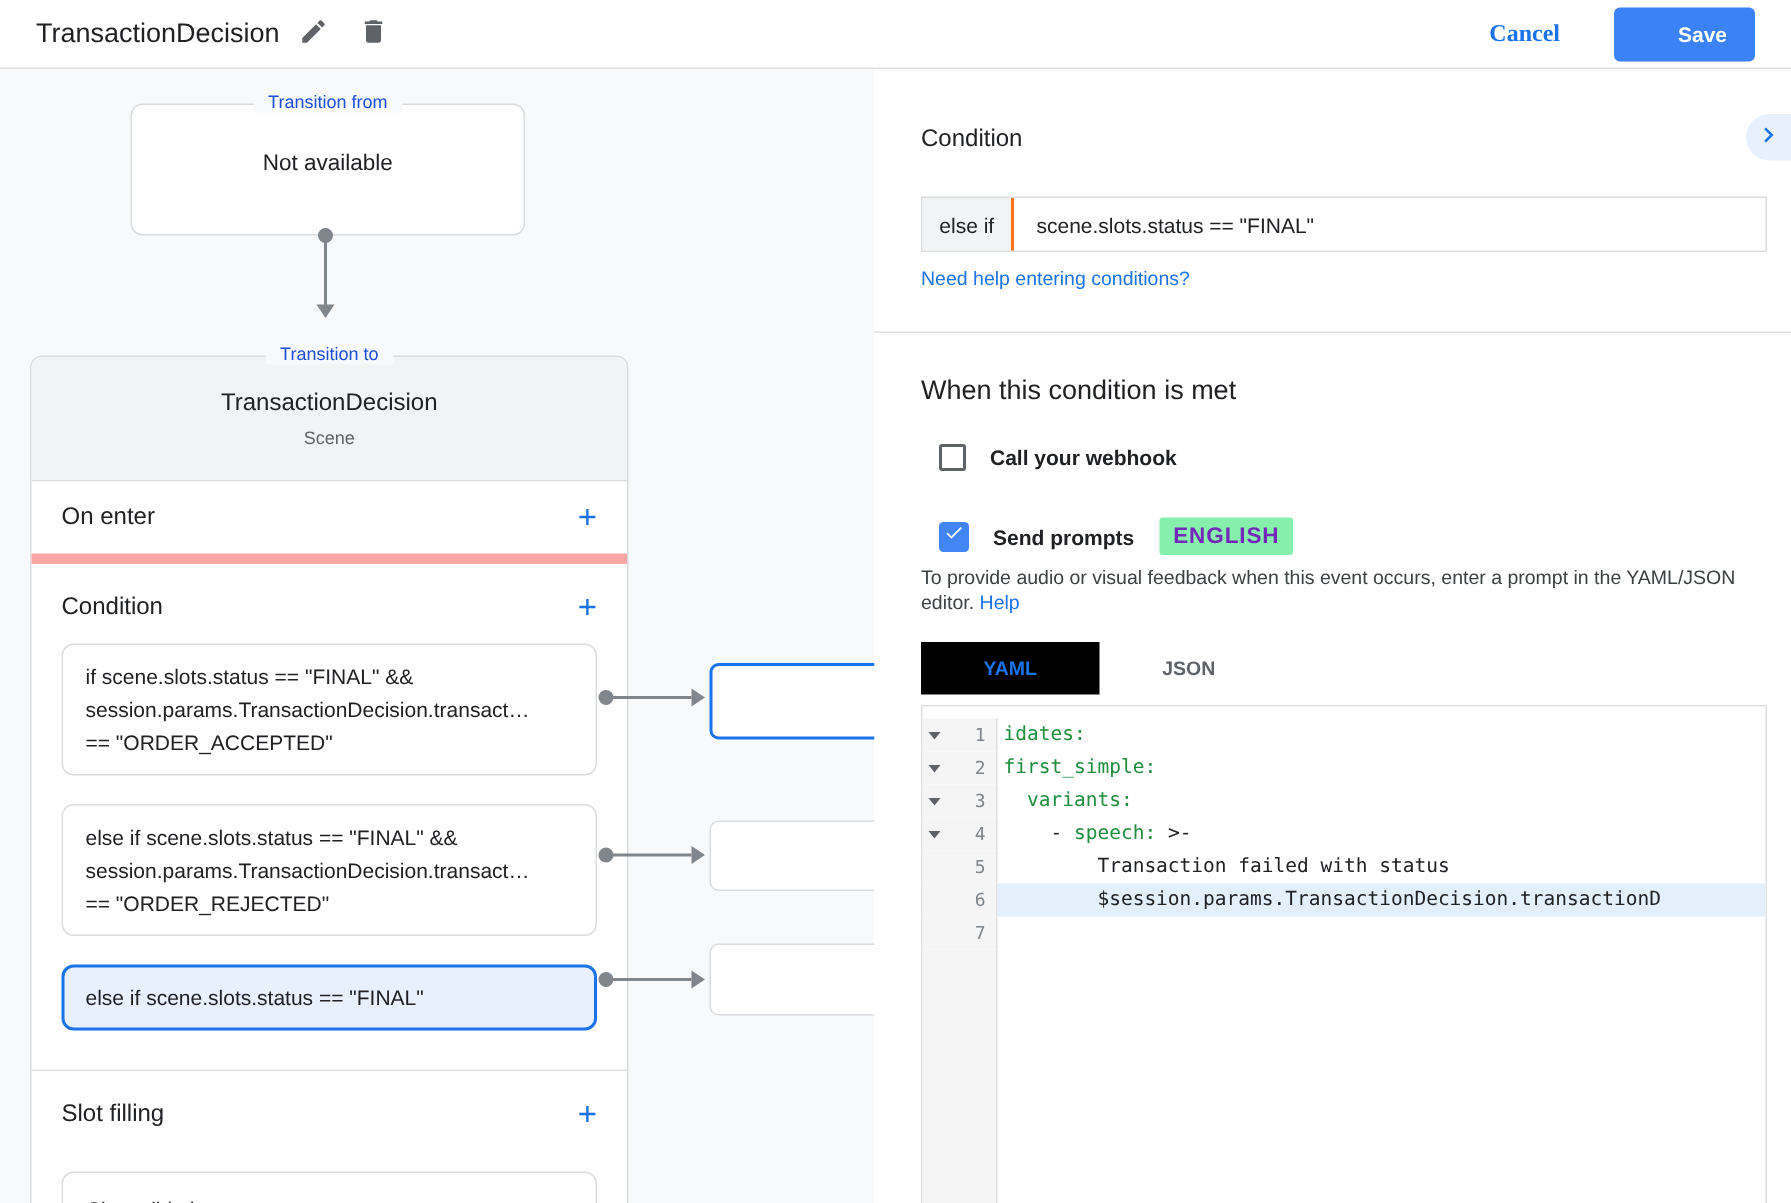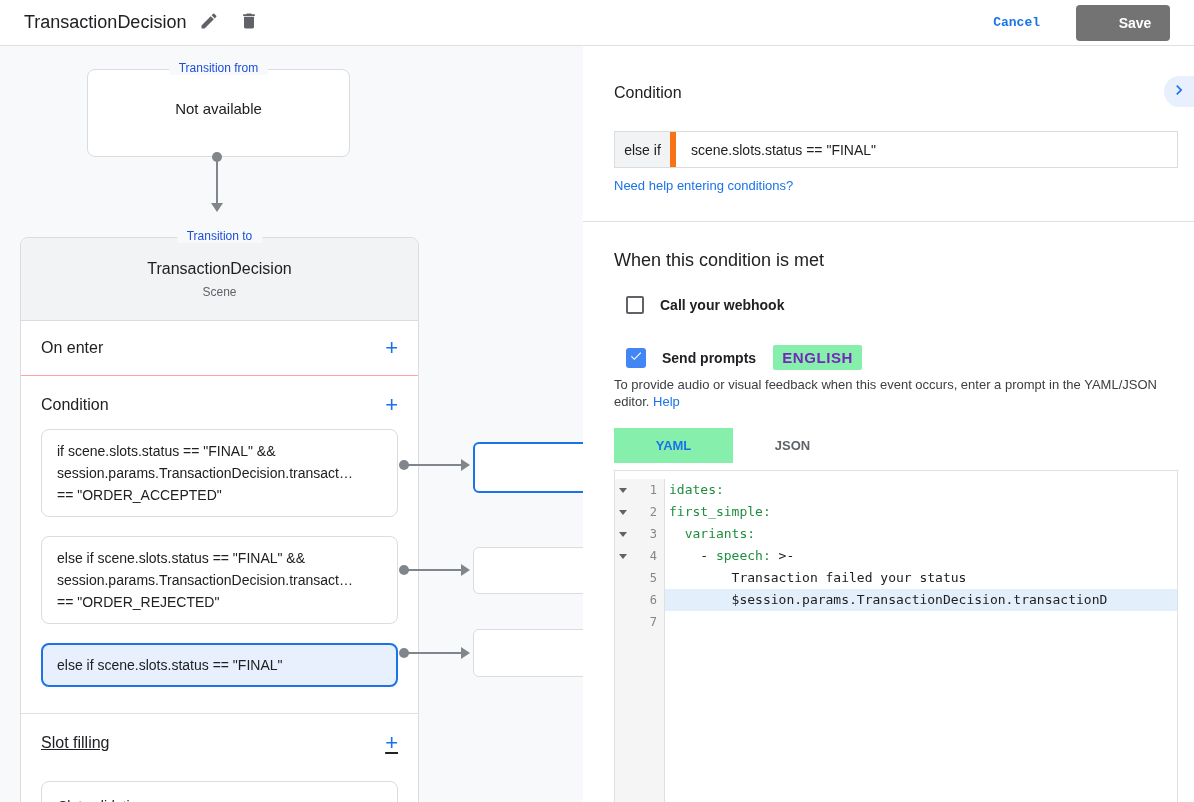--- a/index.html
+++ b/index.html
@@ -6,23 +6,23 @@
   html,body { width:1194px; height:802px; overflow:hidden; background:#fff;
     font-family:"Liberation Sans", sans-serif; color:#202124; }
 
   
   .topbar { position:absolute; left:0; top:0; width:1194px; height:46px; background:#fff;
     border-bottom:1px solid #e0e0e0; display:flex; align-items:center; padding:0 24px; z-index:30; }
   .topbar-title { font-size:18px; color:#202124; }
   .icon-btn { width:34px; height:34px; border:none; background:transparent; display:flex;
     align-items:center; justify-content:center; cursor:pointer; margin-left:6px; }
   .topbar-spacer { flex:1; }
-  .cancel-btn { color:#1a73e8; font-size:13px; font-weight:700; background:none; border:none;
-    cursor:pointer; margin-right:36px; font-family:Liberation Mono, monospace;}
-  .save-btn { background:#737373; color:#fff; font-size:14px; font-weight:700; border:none;
+  .cancel-btn { color:#1a73e8; font-size:16px; font-weight:700; background:none; border:none;
+    cursor:pointer; margin-right:36px; font-family:Liberation Serif, serif;}
+  .save-btn { background:#3b82f6; color:#fff; font-size:14px; font-weight:700; border:none;
     border-radius:4px; width:94px; height:36px; cursor:pointer; font-family:"Liberation Sans",sans-serif;padding-left:24px;}
 
   
   .flow { position:absolute; left:0; top:46px; width:583px; height:756px; background:#f8f9fa; overflow:hidden; }
 
   .from-box { position:absolute; left:87px; top:23px; width:263px; height:88px; background:#fff;
     border:1px solid #dadce0; border-radius:8px; display:flex; align-items:center; justify-content:center; }
   .box-legend { position:absolute; top:-9px; left:50%; transform:translateX(-50%); background:#f8f9fa;
     padding:0 10px; font-size:12px; color:#1d4ed8; white-space:nowrap; }
   .from-content { font-size:15px; color:#202124; margin-top:-10px; }
@@ -39,43 +39,43 @@
     border:1px solid #dadce0; border-radius:8px 8px 0 0; }
   .to-header { height:83px; background:#f1f3f4; border-radius:8px 8px 0 0; border-bottom:1px solid #dadce0;
     display:flex; flex-direction:column; align-items:center; justify-content:center; }
   .to-title { font-size:16px; color:#202124; }
   .to-subtitle { font-size:12px; color:#5f6368; margin-top:7px; }
 
   .sec-row { display:flex; align-items:center; padding:0 20px; }
   .sec-label { font-size:16px; color:#202124; flex:1; }
   .plus { color:#1a73e8; font-size:22px; font-weight:400; background:none; border:none; cursor:pointer;
     line-height:20px; padding:0; }
-  .row-onenter { height:55px; border-bottom:1px solid #fca5a5; }
+  .row-onenter { height:55px; border-bottom:7px solid #fca5a5; }
   .sec-condition { padding:14px 20px 26px; }
   .sec-condition .sec-head { display:flex; align-items:center; height:30px; margin-bottom:9px; }
   .cond-card { border:1px solid #dadce0; border-radius:8px; background:#fff; padding:10px 15px;
     font-size:14px; line-height:22px; color:#202124; margin-bottom:19px; cursor:pointer; }
   .cond-card.selected { background:#e8f0fe; border:2px solid #1a73e8; padding:9px 14px; margin-bottom:0; }
   .sec-slot { border-top:1px solid #e0e0e0; padding:14px 20px; }
-  .sec-slot .sec-head { display:flex; align-items:center; height:30px; margin-bottom:23px;text-decoration:underline; }
+  .sec-slot .sec-head { display:flex; align-items:center; height:30px; margin-bottom:23px; }
   .slot-card { border:1px solid #dadce0; border-radius:8px; height:50px; display:flex; align-items:center;
     padding:0 16px; font-size:14px; cursor:pointer; }
 
   .mini-box { position:absolute; background:#fff; border:1px solid #dadce0; border-radius:6px; width:131px; }
   .mini-box.selected { border:2px solid #1a73e8; }
 
   
   .panel { position:absolute; left:583px; top:46px; width:611px; height:756px; background:#fff; z-index:20; }
   .panel-h1 { position:absolute; left:31px; top:38px; font-size:16px; color:#202124; }
   .collapse-btn { position:absolute; right:0; top:30px; width:30px; height:31px; background:#e8f0fe;
     border:none; border-radius:16px 0 0 16px; cursor:pointer; display:flex; align-items:center;
     justify-content:center; }
   .cond-input { position:absolute; left:31px; top:85px; width:564px; height:37px; border:1px solid #dadce0;
     display:flex; align-items:stretch; background:#fff; }
-  .cond-prefix { width:61px; background:#f1f3f4; border-right:6px solid #f97316; display:flex;
+  .cond-prefix { width:61px; background:#f1f3f4; border-right:2px solid #f97316; display:flex;
     align-items:center; justify-content:center; font-size:14px; color:#202124; }
   .cond-value { flex:1; display:flex; align-items:center; padding-left:15px; font-size:14px; color:#202124; }
   .help-link { position:absolute; left:31px; top:132px; font-size:13px; color:#1a73e8;
     text-decoration:none; cursor:pointer; }
   .panel-divider { position:absolute; left:0; top:175px; width:611px; border-bottom:1px solid #e0e0e0; }
 
   .panel-h2 { position:absolute; left:31px; top:204px; font-size:18px; color:#202124; }
   .check-row { position:absolute; left:31px; display:flex; align-items:center; cursor:pointer;padding-left:12px; }
   .checkbox { width:18px; height:18px; border:2px solid #5f6368; border-radius:2px; background:#fff;
     flex:none; }
@@ -84,21 +84,21 @@
   .check-label { margin-left:16px; font-size:14px; font-weight:700; color:#202124; }
   .lang-badge { margin-left:17px; background:#86efac; color:#7627bb; font-size:15px; font-weight:700;
     letter-spacing:.6px; padding:4px 9px; border-radius:2px; }
   .hint { position:absolute; left:31px; top:330px; width:566px; font-size:13px; line-height:17px;
     color:#3c4043; }
   .hint a { color:#1a73e8; text-decoration:none; cursor:pointer; }
 
   .tabs { position:absolute; left:31px; top:382px; display:flex; }
   .tab { width:119px; height:35px; display:flex; align-items:center; justify-content:center;
     font-size:13px; font-weight:700; color:#5f6368; cursor:pointer; }
-  .tab.active { background:#86efac; color:#1a73e8; }
+  .tab.active { background:#000000; color:#1a73e8; }
 
   .editor { position:absolute; left:31px; top:424px; width:564px; height:333px; border:1px solid #e0e0e0;
     background:#fff; overflow:hidden; padding-top:8px; font-family:"DejaVu Sans Mono", monospace; }
   .ed-row { display:flex; height:22px; }
   .ed-gutter { width:50px; flex:none; background:#f5f5f5; border-right:1px solid #e0e0e0; display:flex;
     align-items:center; }
   .fold { width:16px; display:flex; justify-content:center; }
   .fold-tri { width:0; height:0; border-left:4px solid transparent; border-right:4px solid transparent;
     border-top:5px solid #5f6368; }
   .lnum { flex:1; text-align:right; padding-right:7px; font-size:12px; color:#80868b; }
@@ -288,21 +288,21 @@
             </span>
             <span class="lnum">4</span>
           </div>
           <div class="ed-code"><span>    - </span><span class="tok-key">speech:</span><span> &gt;-</span></div>
         </div>
         <div class="ed-row">
           <div class="ed-gutter">
             <span class="fold"></span>
             <span class="lnum">5</span>
           </div>
-          <div class="ed-code"><span>        Transaction failed your status</span></div>
+          <div class="ed-code"><span>        Transaction failed with status</span></div>
         </div>
         <div class="ed-row hl">
           <div class="ed-gutter">
             <span class="fold"></span>
             <span class="lnum">6</span>
           </div>
           <div class="ed-code"><span>        $session.params.TransactionDecision.transactionD</span></div>
         </div>
         <div class="ed-row">
           <div class="ed-gutter">

